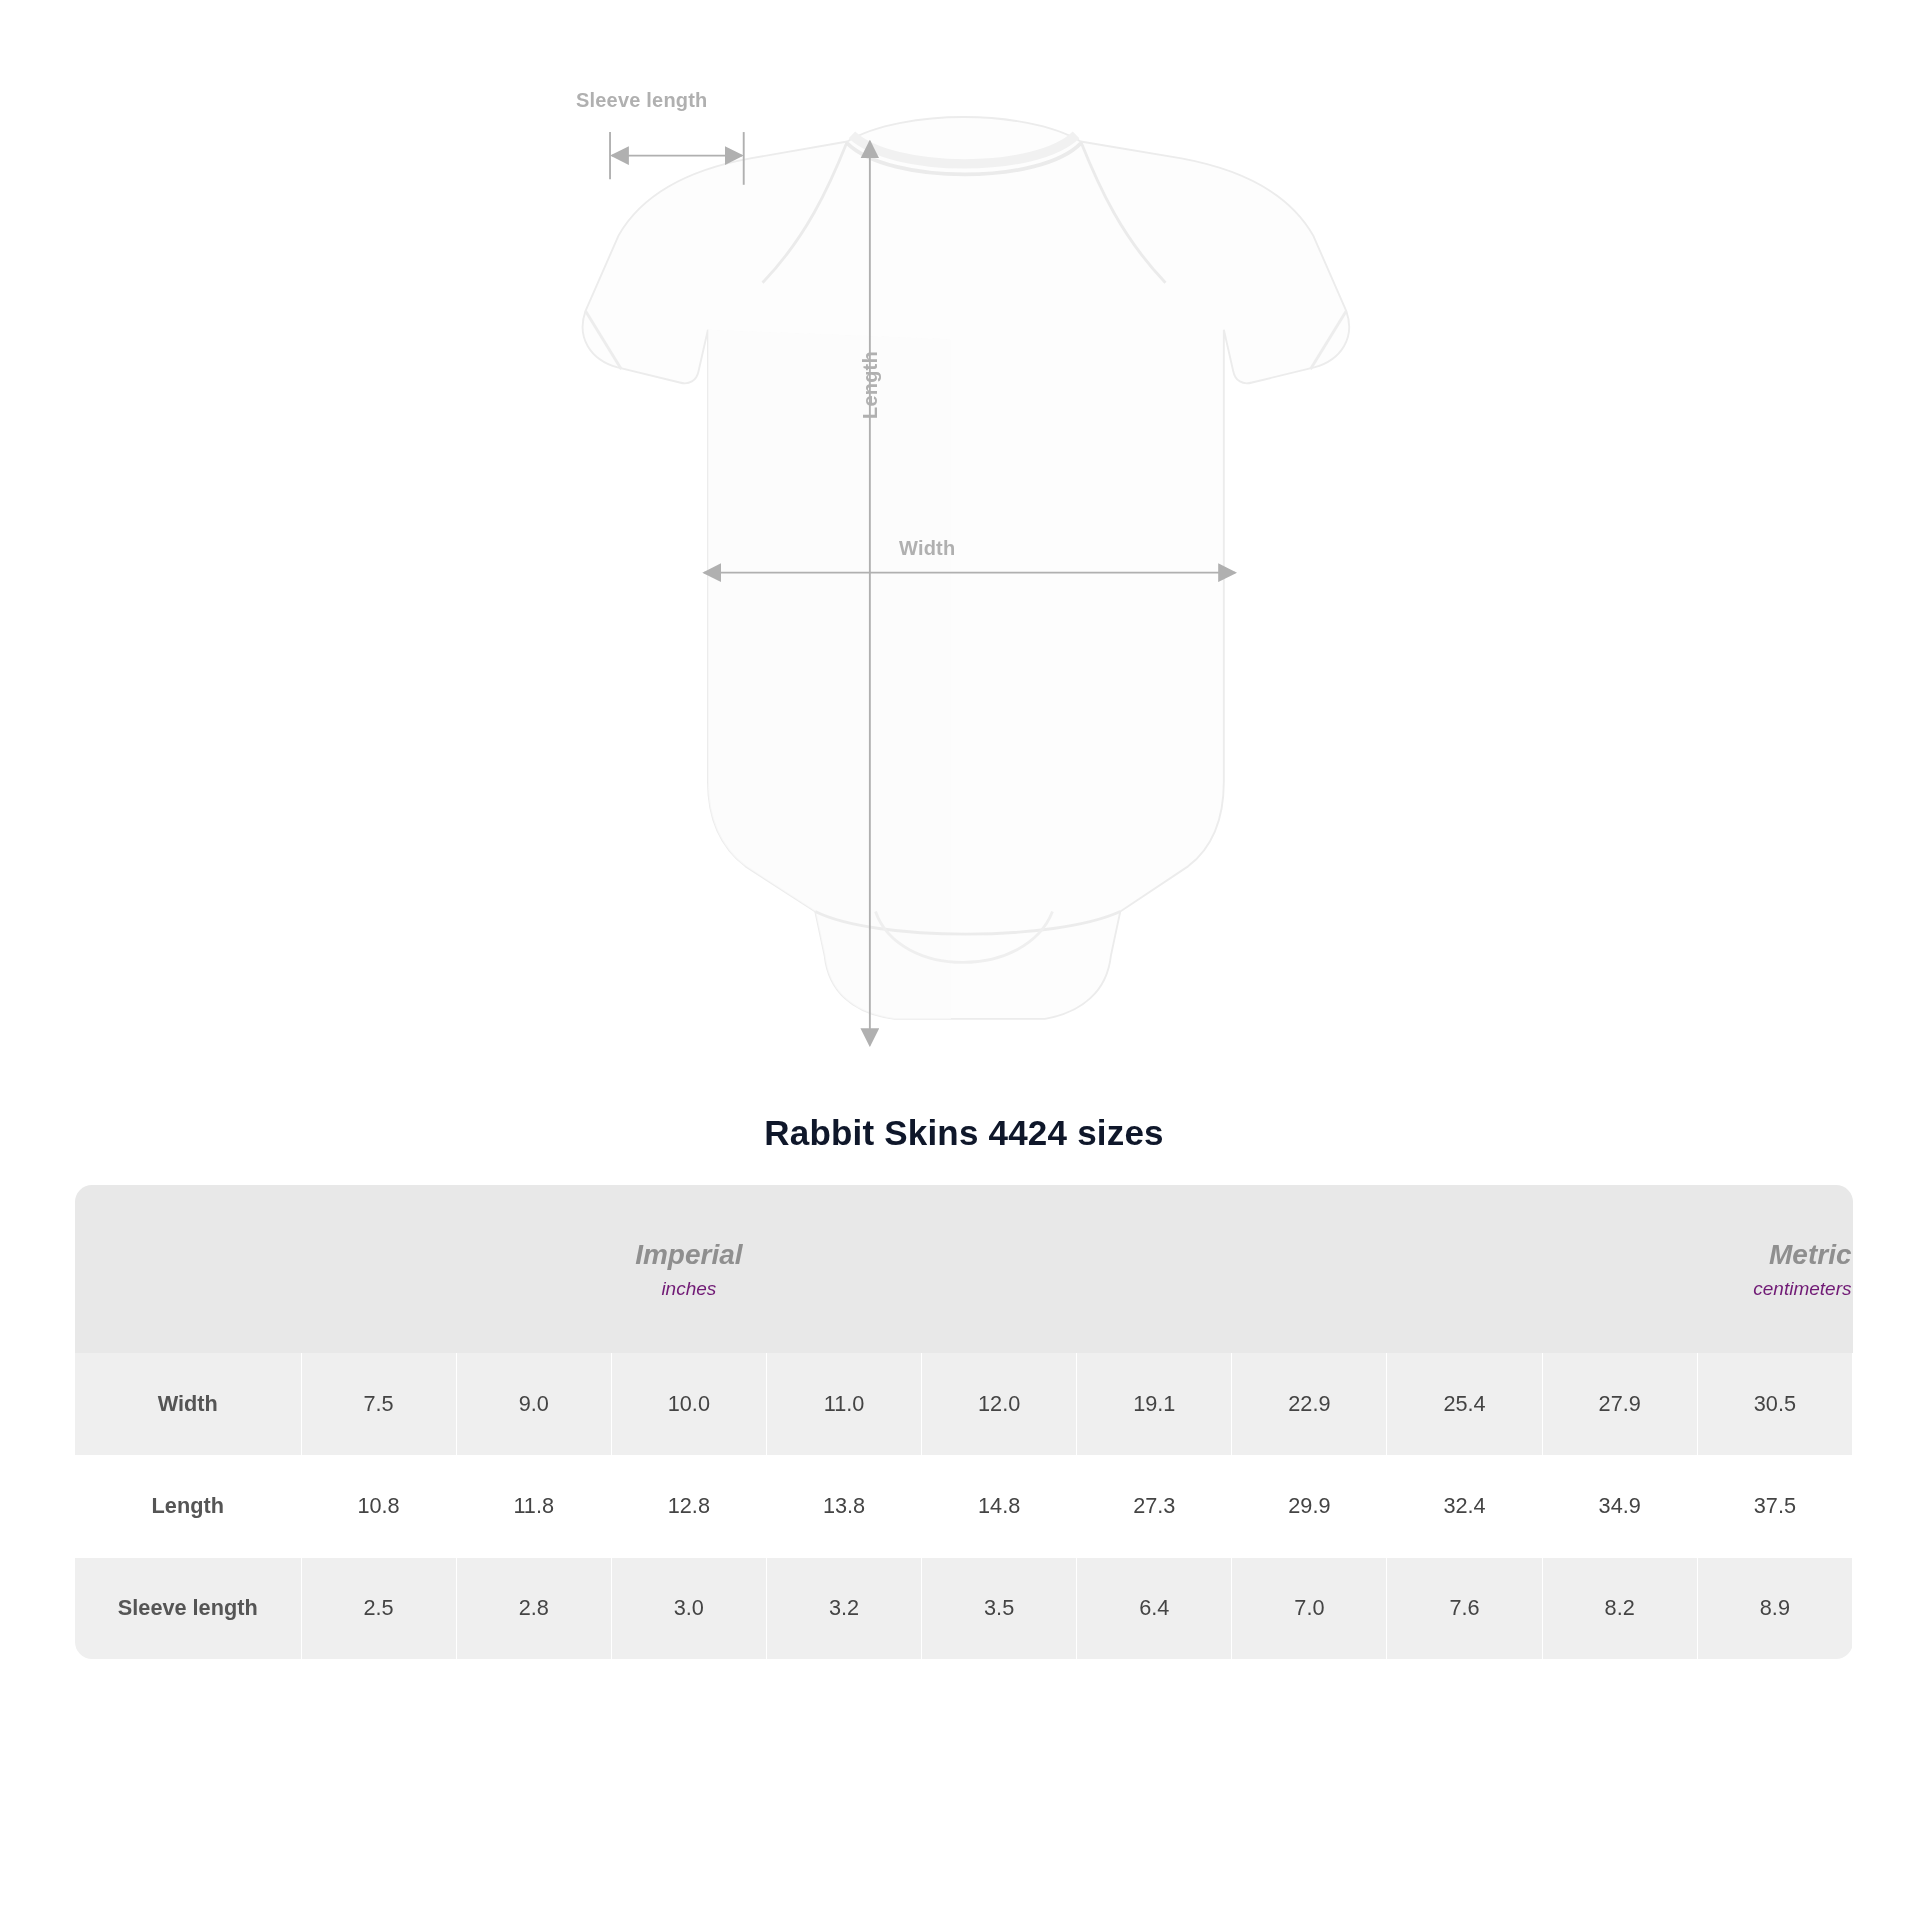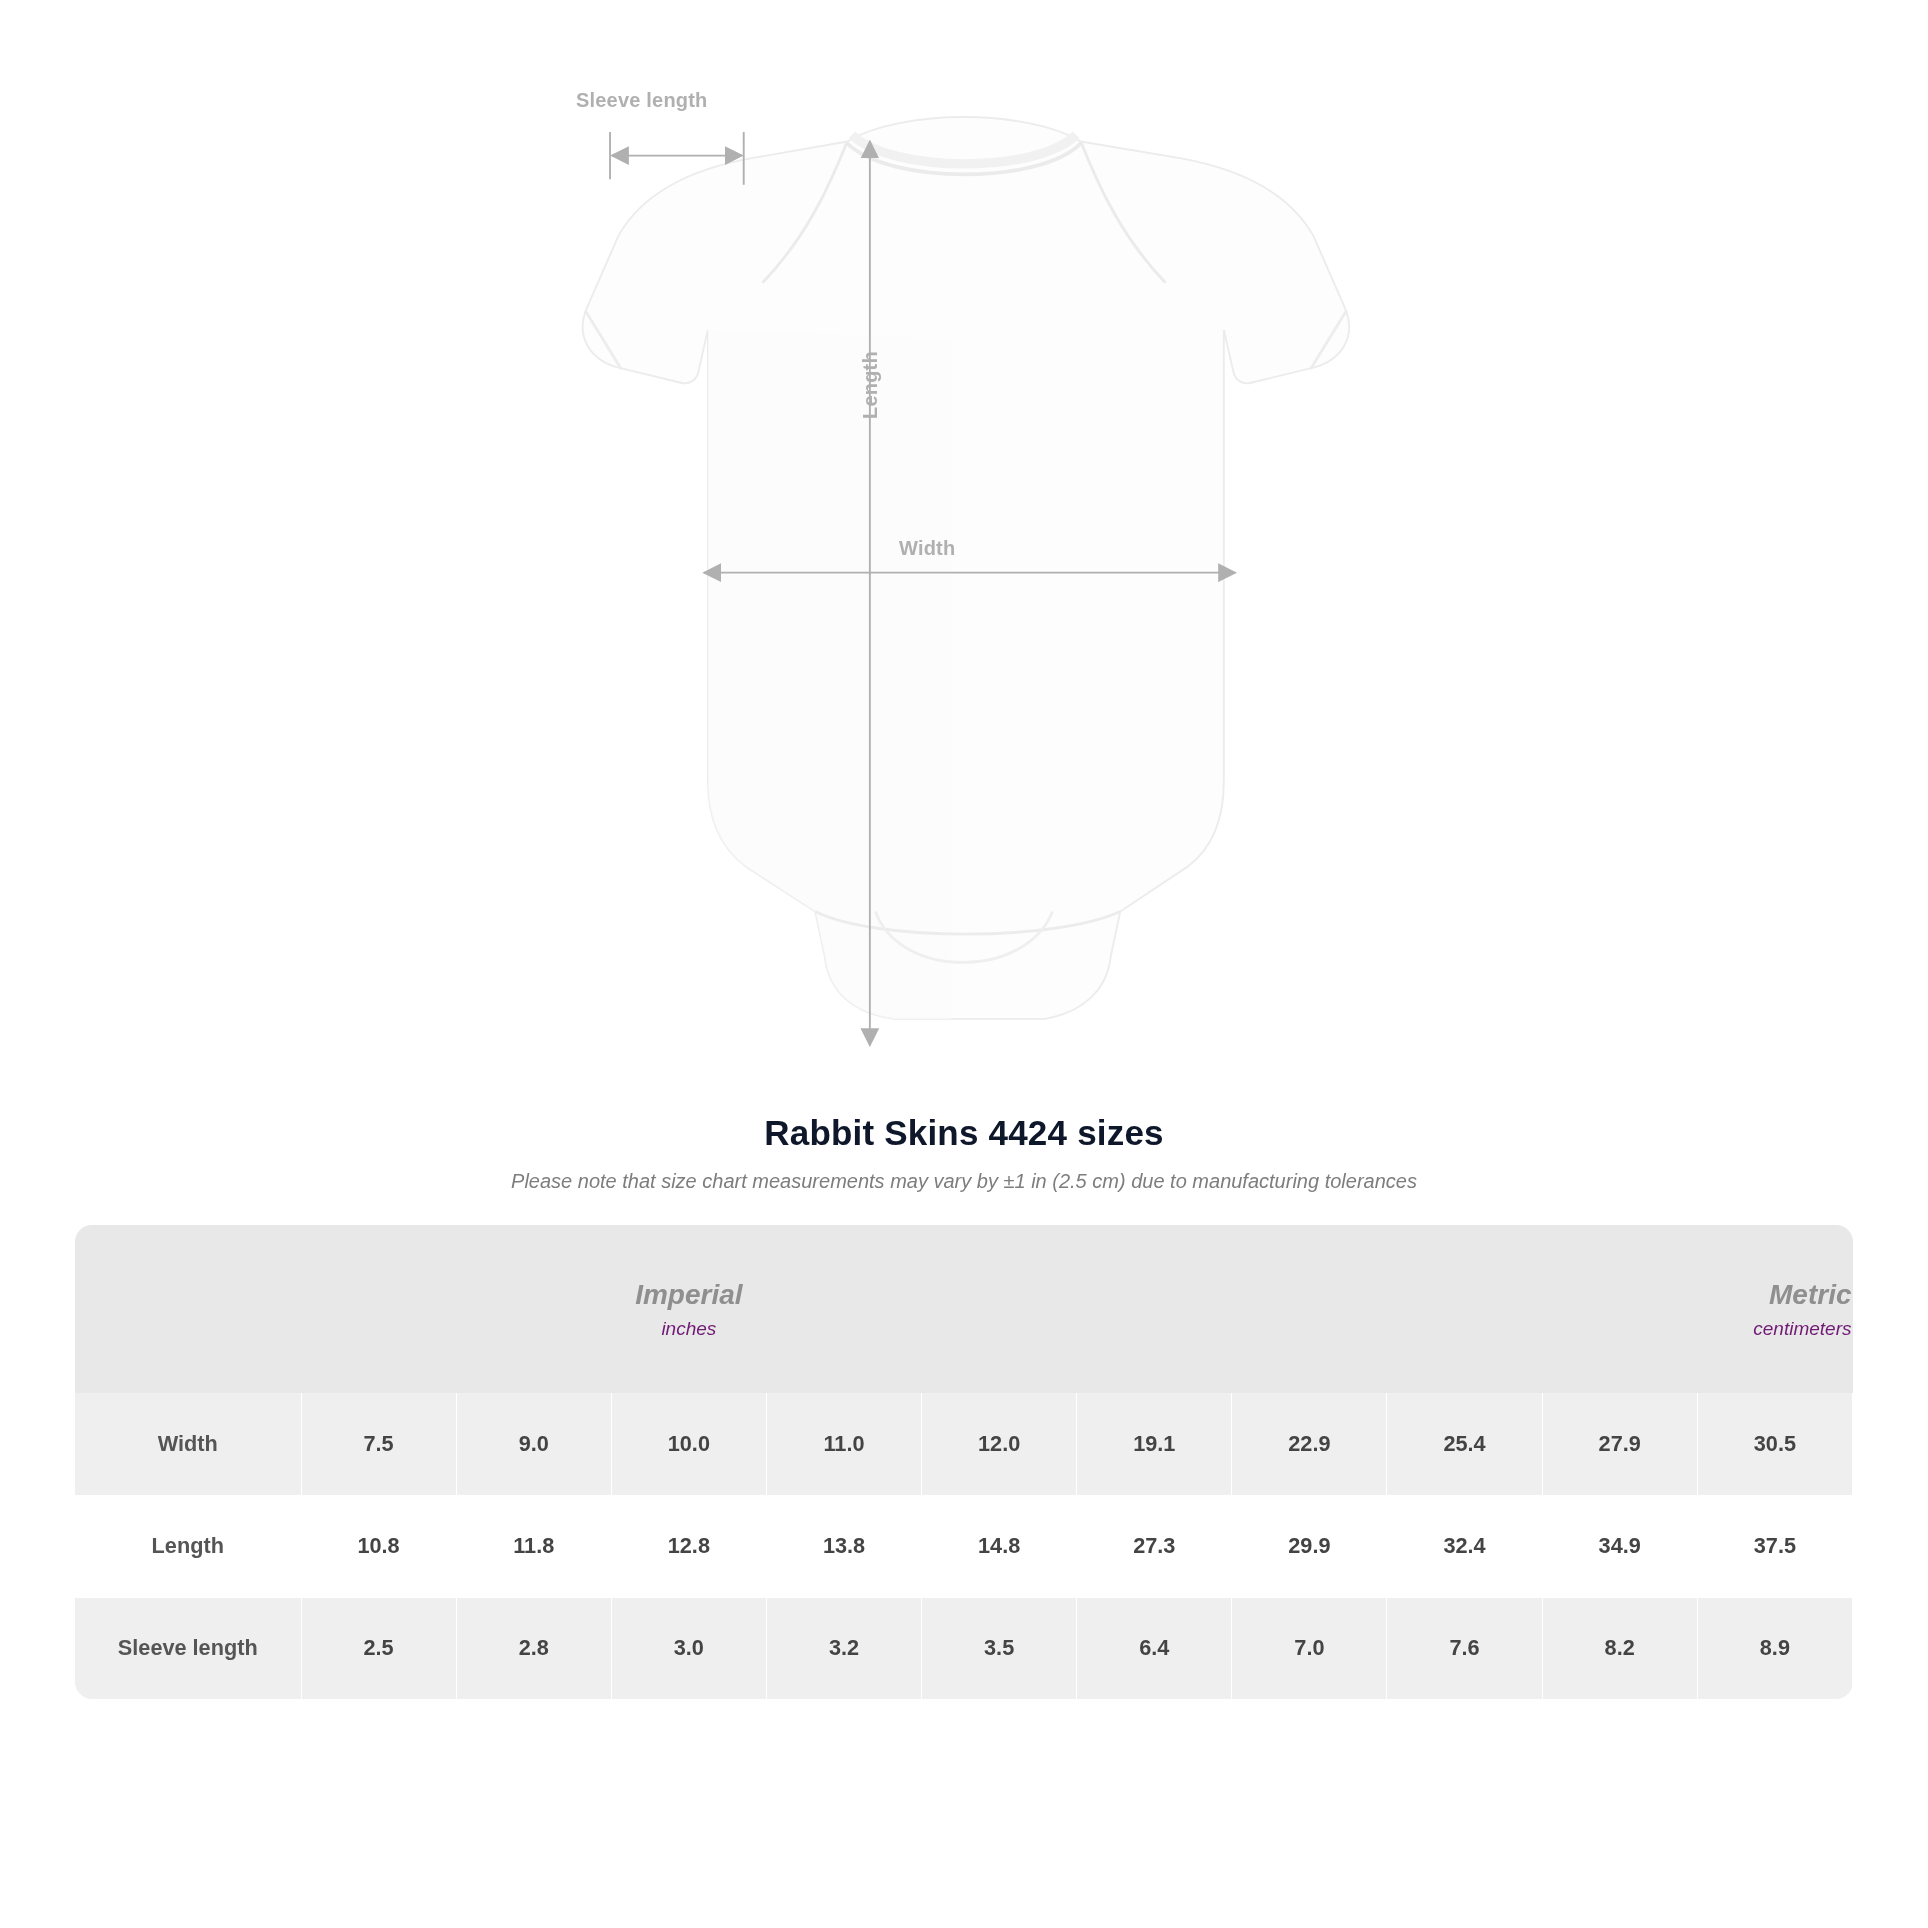--- a/index.html
+++ b/index.html
@@ -109,21 +109,20 @@
 
   table.size-table th,
   table.size-table td.cell {
     text-align: center;
     vertical-align: middle;
     font-size: 21.7px;
     color: #444;
     height: 102px;
     border-right: 0.9px solid #ffffff;
     border-bottom: 0.9px solid #ffffff;
-    font-weight: bold;
   }
   table.size-table th {
     font-weight: bold;
     color: #555;
     background: #ffffff;
   }
   table.size-table tr.header-row th {
     background: #ffffff;
   }
   table.size-table tr.row-a td,
@@ -228,21 +227,20 @@
       </g>
     </svg>
 
     <div class="dim-label sleeve">Sleeve length</div>
     <div class="dim-label width">Width</div>
     <div class="dim-label length">Length</div>
   </div>
 
   <div class="title-block">
     <div class="chart-title">Rabbit Skins 4424 sizes</div>
-    <div class="chart-note">Please note that size chart measurements may vary by ±1 in (2.5 cm) due to manufacturing tolerances</div>
   </div>
 
   <div class="table-wrap">
     <table class="size-table">
       <colgroup>
         <col style="width:226px">
         <col span="10">
       </colgroup>
       <tbody>
         <tr class="unit-row">

